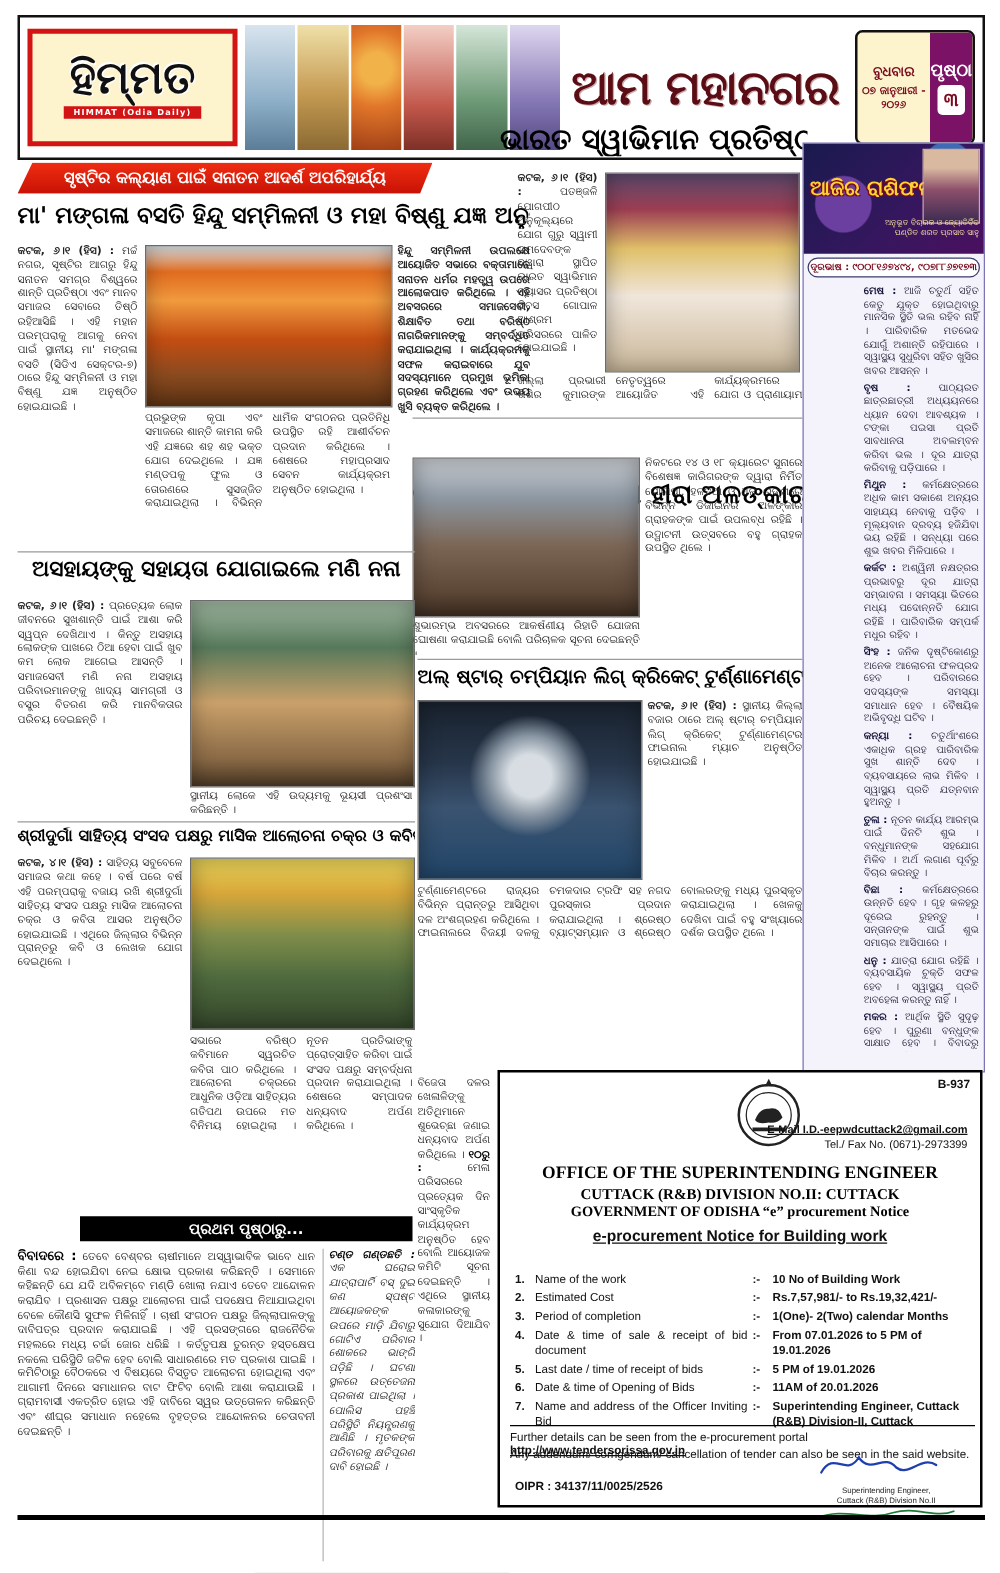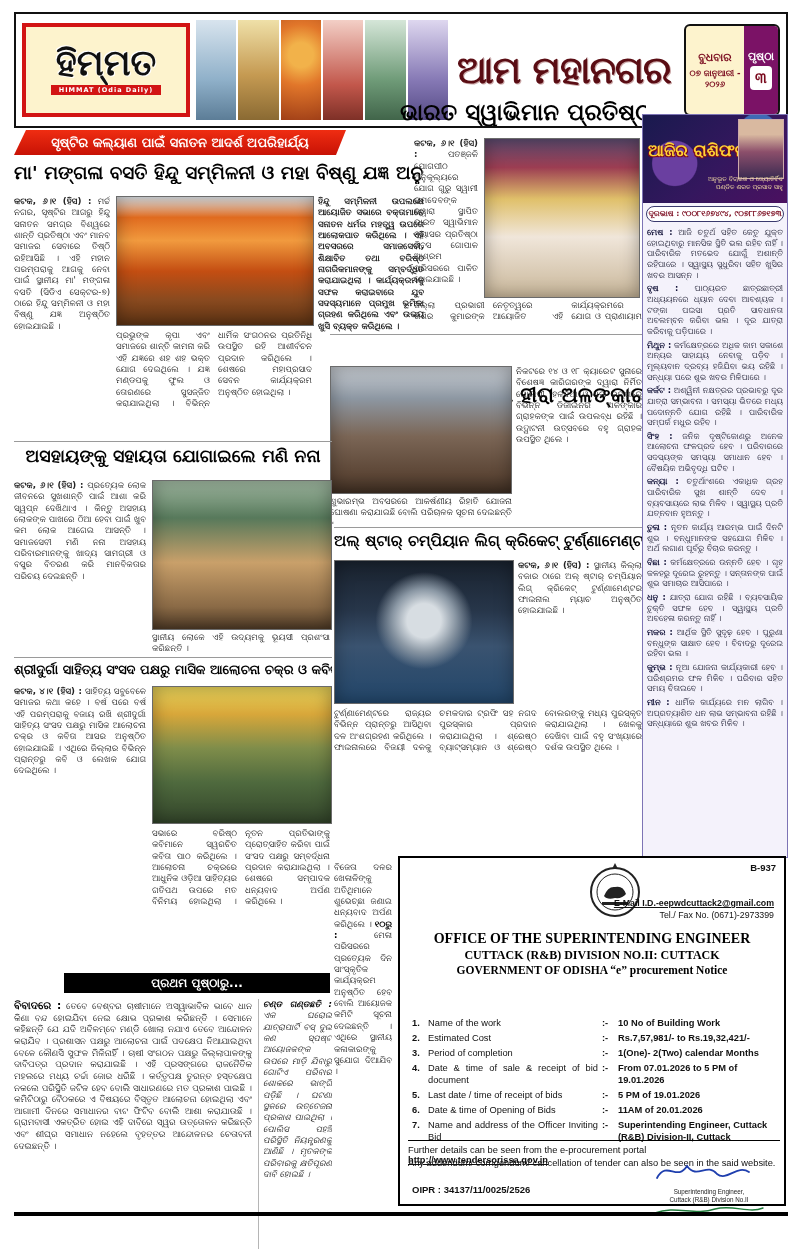--- a/index.html
+++ b/index.html
@@ -27,42 +27,42 @@
   .t4{background:linear-gradient(180deg,#f3cfc6,#c2574b 65%,#7e3027);}
   .t5{background:linear-gradient(180deg,#d5e6d8,#6f9b78 60%,#41654a);}
   .t6{background:linear-gradient(180deg,#ded7ef,#8679b5 60%,#554a85);}
   .paper-title{width:232px;text-align:center;font-size:38px;font-weight:bold;color:#5a0d14;
                text-shadow:1px 1px 0 #caa;letter-spacing:-1px;white-space:nowrap;overflow:hidden;}
   .datebox{margin-left:4px;width:92px;height:88px;border:2px solid #111;border-radius:6px;background:#fdf3cd;display:flex;overflow:hidden;}
   .datebox .left{flex:1;display:flex;flex-direction:column;align-items:center;justify-content:center;gap:4px;padding:2px;}
   .day{font-size:11px;font-weight:bold;color:#7a0a1e;}
   .date{font-size:8.5px;font-weight:bold;color:#7a0a1e;text-align:center;line-height:1.2;}
   .pagebox{width:34px;background:#7b1266;display:flex;flex-direction:column;align-items:center;justify-content:center;gap:3px;}
-  .pagebox .plabel{color:#fff;font-size:11px;font-weight:bold;}
+  .pagebox .plabel{color:#fff;font-size:14px;font-weight:bold;}
   .pagebox .pnum{background:#fff;border-radius:4px;width:22px;height:24px;display:flex;align-items:center;justify-content:center;
                  color:#7a0a1e;font-size:15px;font-weight:bold;}
   
   .ribbon{left:14px;top:130px;width:332px;height:25px;background:linear-gradient(180deg,#ef2d12,#c81205);
           clip-path:polygon(12px 0,100% 0,calc(100% - 10px) 100%,0 100%);
           display:flex;align-items:center;justify-content:center;color:#fff;font-weight:bold;font-size:13px;white-space:nowrap;}
   
   .horo{left:642px;top:114px;width:146px;height:744px;border:1.5px solid #7d74b5;background:#f4f2fb;box-sizing:border-box;}
   .horo-head{position:relative;height:88px;background:
       radial-gradient(circle at 22% 55%,#6a3fa0 0 18%,transparent 19%),
       radial-gradient(circle at 80% 20%,#3f6ab5 0 14%,transparent 15%),
       linear-gradient(135deg,#191a4e 0%,#34175e 55%,#4b1060 100%);overflow:hidden;}
   .horo-title{position:absolute;left:5px;top:26px;font-size:16.5px;font-weight:bold;color:#ffd234;
               text-shadow:1px 1px 0 #7a0a1e,-1px 1px 0 #7a0a1e;white-space:nowrap;}
   .horo-photo{position:absolute;right:3px;top:4px;width:44px;height:58px;border:1px solid #caa;
               background:linear-gradient(180deg,#d9b9a0 25%,#8c4f6b 55%,#3c2b52);}
   .horo-cap{position:absolute;right:4px;bottom:12px;font-size:6.3px;color:#ffe9a8;text-align:right;line-height:1.3;}
   .horo-phone{margin:3px 3px;border:1.5px solid #3a3a6e;border-radius:9px;background:#fff;color:#7a0a1e;
               font-size:7.8px;font-weight:bold;text-align:center;padding:2px 1px;white-space:nowrap;overflow:hidden;}
   .horo-entries{padding:2px 4px;height:612px;overflow:hidden;}
-  .horo-entry{font-size:8.2px;line-height:1.3;text-align:justify;color:#26263a;margin-bottom:3px;}
+  .horo-entry{font-size:8.2px;line-height:1.3;text-align:justify;color:#26263a;margin-bottom:3px;margin-left:44px;}
   .sign{font-weight:bold;color:#14143a;}
   
   .blackbar{left:64px;top:973px;width:266px;height:20px;background:#000;color:#fff;display:flex;align-items:center;justify-content:center;
             font-size:12px;font-weight:bold;}
   .vsep{border-left:1px solid #b5b5b5;padding-left:4px;box-sizing:border-box;}
   
   .notice{left:398px;top:856px;width:388px;height:350px;border:2.5px solid #000;background:#fff;box-sizing:border-box;padding:6px 8px;
           font-family:"Liberation Sans",sans-serif;color:#111;}
   .notice .bref{position:absolute;right:8px;top:4px;font-size:9.5px;font-weight:bold;}
   .notice .emblem{position:absolute;left:188px;top:4px;}
@@ -277,20 +277,21 @@
       <div class="email">E-Mail I.D.-eepwdcuttack2@gmail.com</div>
       <div>Tel./ Fax No. (0671)-2973399</div>
     </div>
 
     <div class="office">
       <div class="o1">OFFICE OF THE SUPERINTENDING ENGINEER</div>
       <div class="o2">CUTTACK (R&amp;B) DIVISION NO.II: CUTTACK</div>
       <div class="o3">GOVERNMENT OF ODISHA “e” procurement Notice</div>
     </div>
 
+    <div class="subject">e-procurement Notice for Building work</div>
 
     <div class="rows">
 
         <div class="nrow">
           <span class="no">1.</span>
           <span class="lbl">Name of the work</span>
           <span class="sep">:-</span>
           <span class="val">10 No of Building Work</span>
         </div>
 

